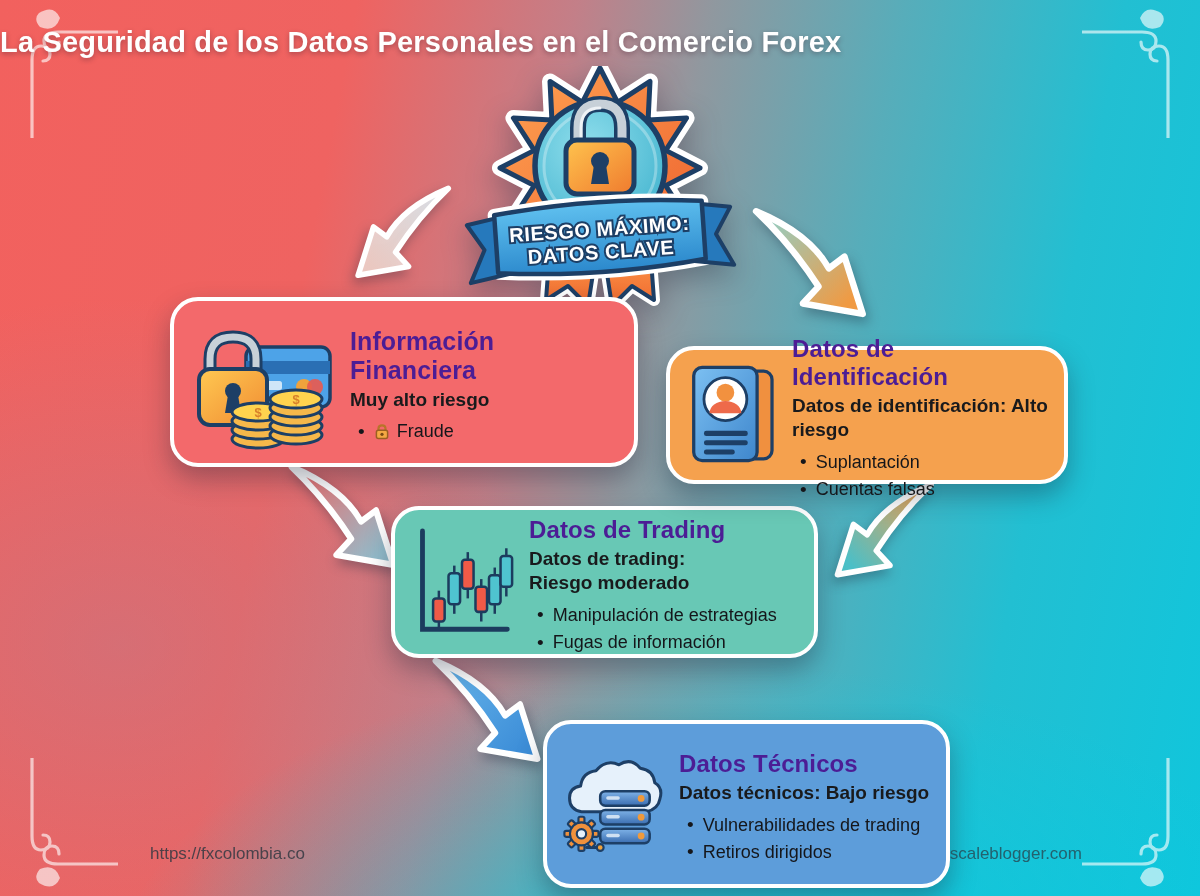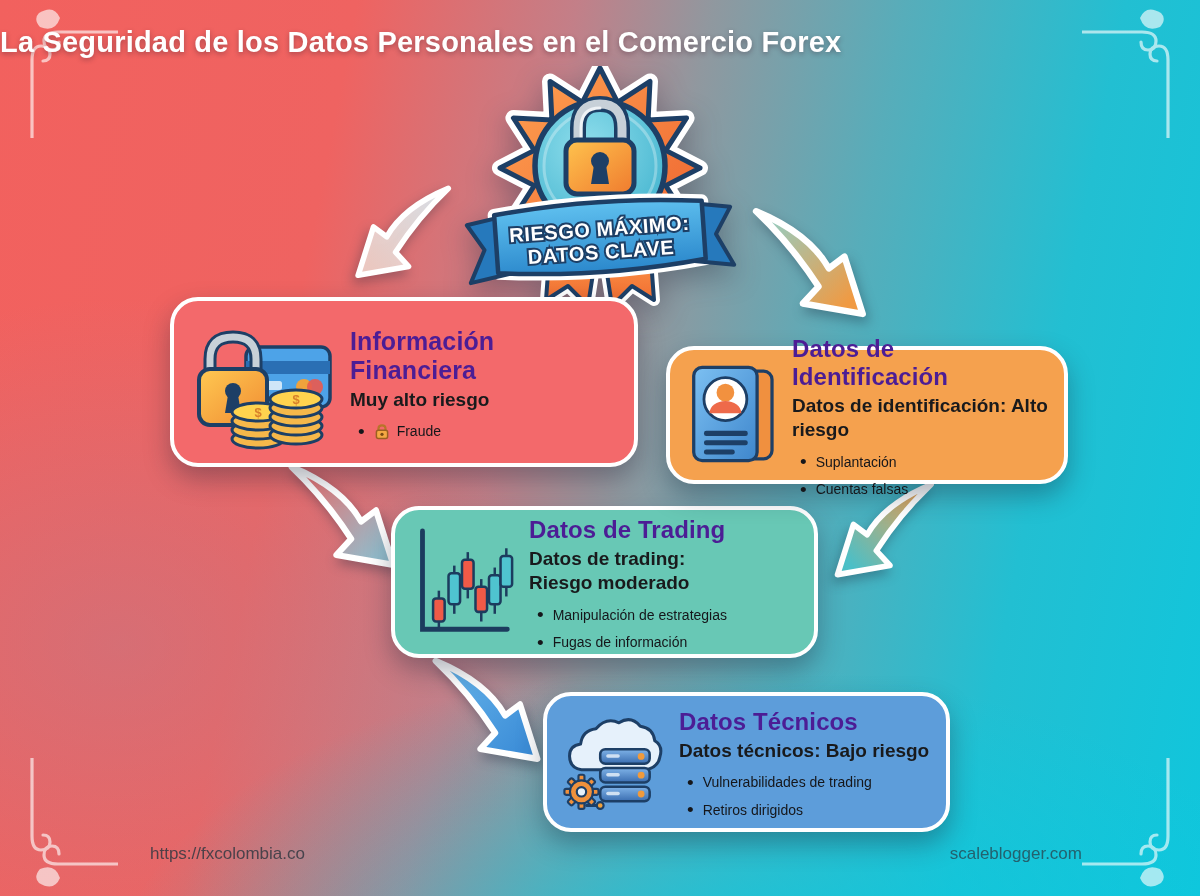--- a/index.html
+++ b/index.html
@@ -32,28 +32,28 @@
   .arrow.flip{transform:scaleX(-1);}
 
   .card{
     position:absolute;box-sizing:border-box;border:4px solid #ffffff;border-radius:28px;
     box-shadow:0 12px 26px rgba(25,35,55,.35);display:flex;align-items:center;
     padding:8px 14px;color:#121316;
   }
   .card1{left:170px;top:297px;width:468px;height:170px;background:#f3696b;}
   .card2{left:666px;top:346px;width:402px;height:138px;background:#f5a14e;}
   .card3{left:391px;top:506px;width:427px;height:152px;background:#68c8b5;}
-  .card4{left:543px;top:692px;width:407px;height:140px;background:#5d9dda;}
+  .card4{left:543px;top:720px;width:407px;height:168px;background:#5d9dda;}
   .icon-box{flex:0 0 auto;display:flex;align-items:center;justify-content:center;margin-right:14px;}
   .text-col{flex:1;min-width:0;}
   .card-title{margin:8px 0 3px 0;font-size:25px;font-weight:800;letter-spacing:.1px;color:#4c1d95;}
   .card2 .card-title,.card3 .card-title,.card4 .card-title{font-size:24px;}
   .card-sub{font-size:19px;font-weight:bold;line-height:1.3;color:#191a1c;}
   .bullets{margin-top:5px;}
-  .bullet{display:flex;align-items:center;gap:7px;font-size:14px;line-height:1.45;color:#15161a;}
+  .bullet{display:flex;align-items:center;gap:7px;font-size:18px;line-height:1.45;color:#15161a;}
   .bullet::before{content:"•";font-size:19px;margin:0 2px 0 8px;}
   .mini-lock{display:inline-flex;}
 
   .footer-left{position:absolute;left:114px;bottom:32px;font-size:17px;color:rgba(52,56,66,.85);margin-left:36px;}
   .footer-right{position:absolute;right:118px;bottom:32px;font-size:17px;color:rgba(38,80,92,.85);}
 </style>
 </head>
 <body>
 
 <div class="canvas">

